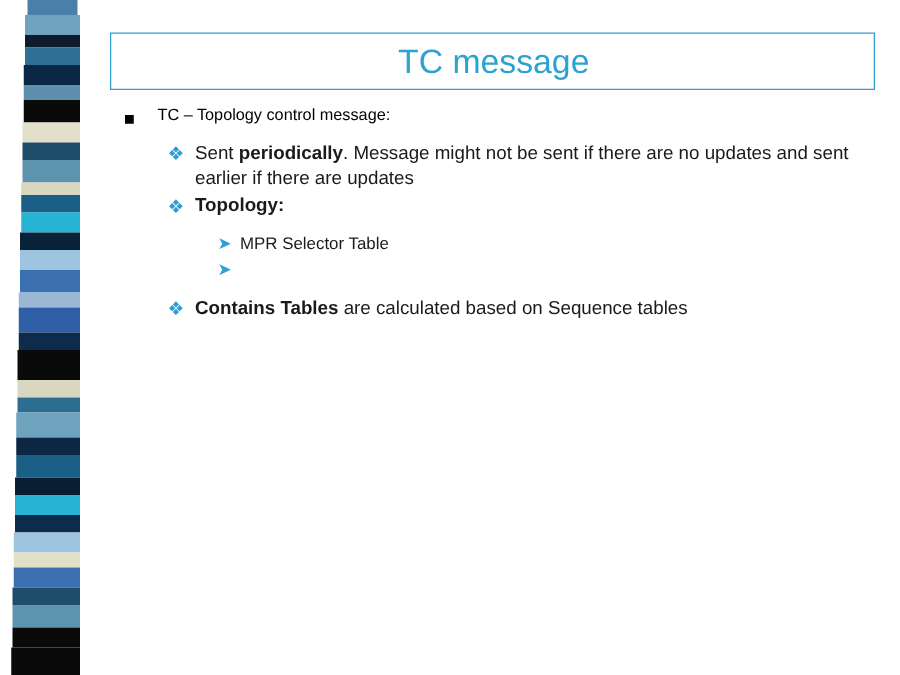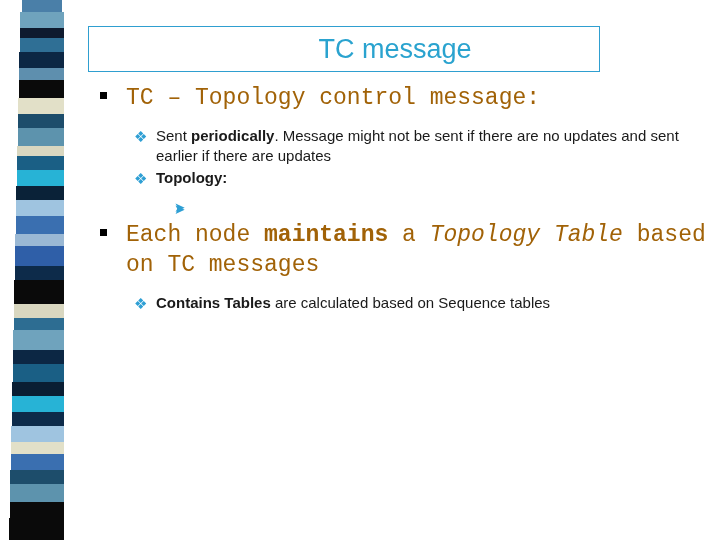--- a/index.html
+++ b/index.html
@@ -27,21 +27,21 @@
   #left-band .stripe {
     position: absolute;
     left: 0;
   }
 
   
   #title-box {
     position: absolute;
     left: 88px;
     top: 26px;
-    width: 512px;
+    width: 612px;
     height: 46px;
     border: 1px solid #2f9fd0;
     box-sizing: border-box;
     background: #ffffff;
   }
   #title-text {
     position: absolute;
     left: 0;
     top: 0;
     width: 612px;
@@ -58,24 +58,23 @@
     position: absolute;
     left: 88px;
     top: 84px;
     width: 620px;
   }
 
   .lvl1 {
     position: relative;
     padding-left: 38px;
     margin-bottom: 2px;
-    font-size: 23px;
-    color: #a16207;
+    font-size: 13px;
+    color: #000000;
     line-height: 1.3;
-    font-family: Liberation Mono, monospace;
   }
   .lvl1 .bullet-sq {
     position: absolute;
     left: 12px;
     top: 8px;
     width: 7px;
     height: 7px;
     background: #000000;
   }
 
@@ -180,32 +179,29 @@
 
   <div class="lvl2">
     <span class="bullet-dia" style="color: rgb(46, 159, 212);">❖</span>
     <span class="b">Topology:</span>
   </div>
 
   <div class="gap-sm"></div>
 
   <div class="lvl3">
     <span class="bullet-arrow" style="color: rgb(46, 159, 212);">➤</span>
+    <span>MPR Selector Table</span>
   </div>
 
   <div class="lvl3">
     <span class="bullet-arrow" style="color: rgb(46, 159, 212);">➤</span>
   </div>
 
   <div class="gap-md"></div>
 
-  <div class="lvl1">
-    <span class="bullet-sq"></span>
-    <span>Each node </span><span class="b">maintains</span><span> a </span><span class="i">Topology Table</span><span> based on TC messages</span>
-  </div>
 
   <div class="gap-sm"></div>
 
   <div class="lvl2">
     <span class="bullet-dia" style="color: rgb(46, 159, 212);">❖</span>
     <span class="b">Contains Tables</span><span> are calculated based on Sequence tables</span>
   </div>
 
 </div>
 

